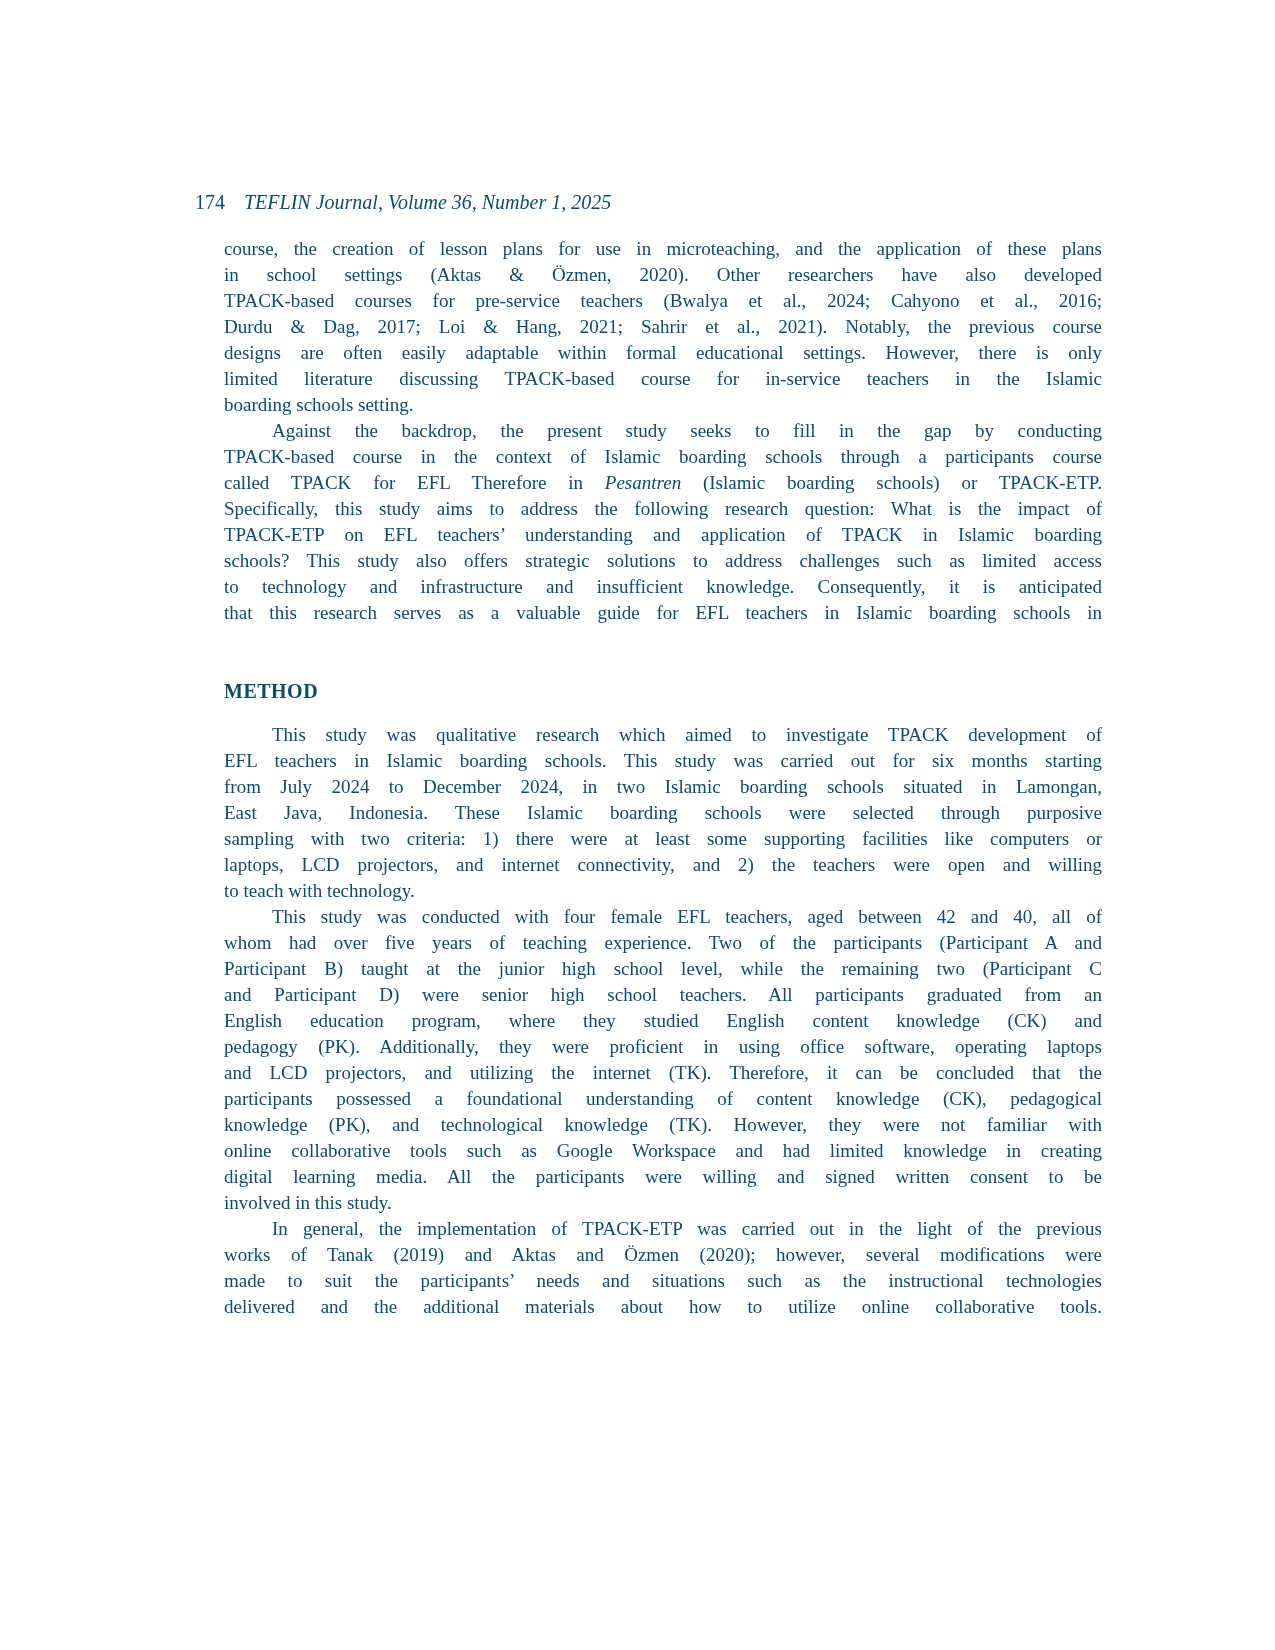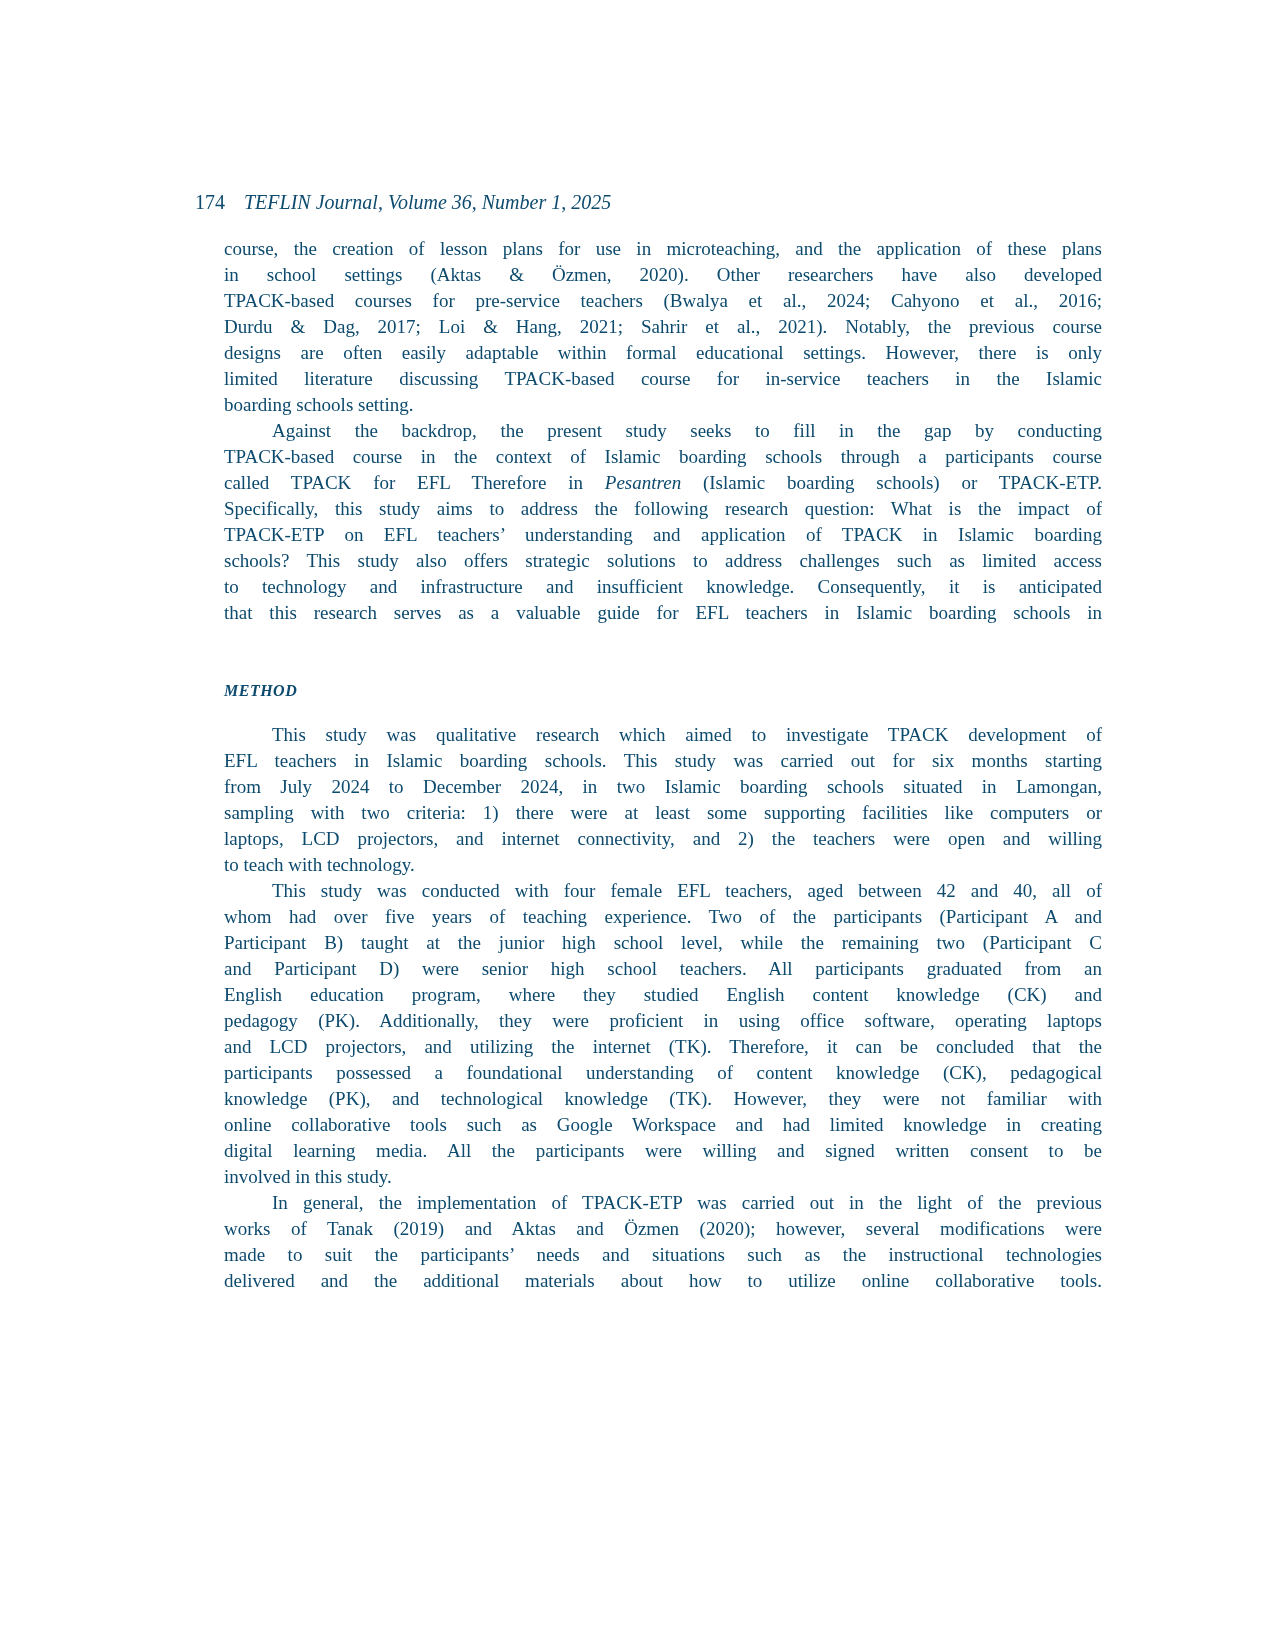--- a/index.html
+++ b/index.html
@@ -56,26 +56,25 @@
     text-align: left;
     text-align-last: left;
   }
   .line.indent {
     padding-left: 48px;
   }
   .line .i {
     font-style: italic;
   }
   .heading {
-    font-size: 16px;
+    font-size: 20px;
     font-weight: bold;
     line-height: 26px;
     margin: 52px 0 18px 0;
     letter-spacing: 0.5px;
-    font-style: italic;
   }
 </style>
 </head>
 <body>
 
 <div class="page">
   <div class="running-header">
     <span class="pageno">174</span>
     <span class="journal">TEFLIN Journal, Volume 36, Number 1, 2025</span>
   </div>
@@ -97,20 +96,21 @@
         <div class="line"><span>TPACK-ETP on EFL teachers’ understanding and application of TPACK in Islamic boarding</span></div>
         <div class="line"><span>schools? This study also offers strategic solutions to address challenges such as limited access</span></div>
         <div class="line"><span>to technology and infrastructure and insufficient knowledge. Consequently, it is anticipated</span></div>
         <div class="line"><span>that this research serves as a valuable guide for EFL teachers in Islamic boarding schools in</span></div>
       </div>
       <div class="heading">METHOD</div>
       <div class="para">
         <div class="line indent"><span>This study was qualitative research which aimed to investigate TPACK development of</span></div>
         <div class="line"><span>EFL teachers in Islamic boarding schools. This study was carried out for six months starting</span></div>
         <div class="line"><span>from July 2024 to December 2024, in two Islamic boarding schools situated in Lamongan,</span></div>
+        <div class="line"><span>East Java, Indonesia. These Islamic boarding schools were selected through purposive</span></div>
         <div class="line"><span>sampling with two criteria: 1) there were at least some supporting facilities like computers or</span></div>
         <div class="line"><span>laptops, LCD projectors, and internet connectivity, and 2) the teachers were open and willing</span></div>
         <div class="line last"><span>to teach with technology.</span></div>
       </div>
       <div class="para">
         <div class="line indent"><span>This study was conducted with four female EFL teachers, aged between 42 and 40, all of</span></div>
         <div class="line"><span>whom had over five years of teaching experience. Two of the participants (Participant A and</span></div>
         <div class="line"><span>Participant B) taught at the junior high school level, while the remaining two (Participant C</span></div>
         <div class="line"><span>and Participant D) were senior high school teachers. All participants graduated from an</span></div>
         <div class="line"><span>English education program, where they studied English content knowledge (CK) and</span></div>

